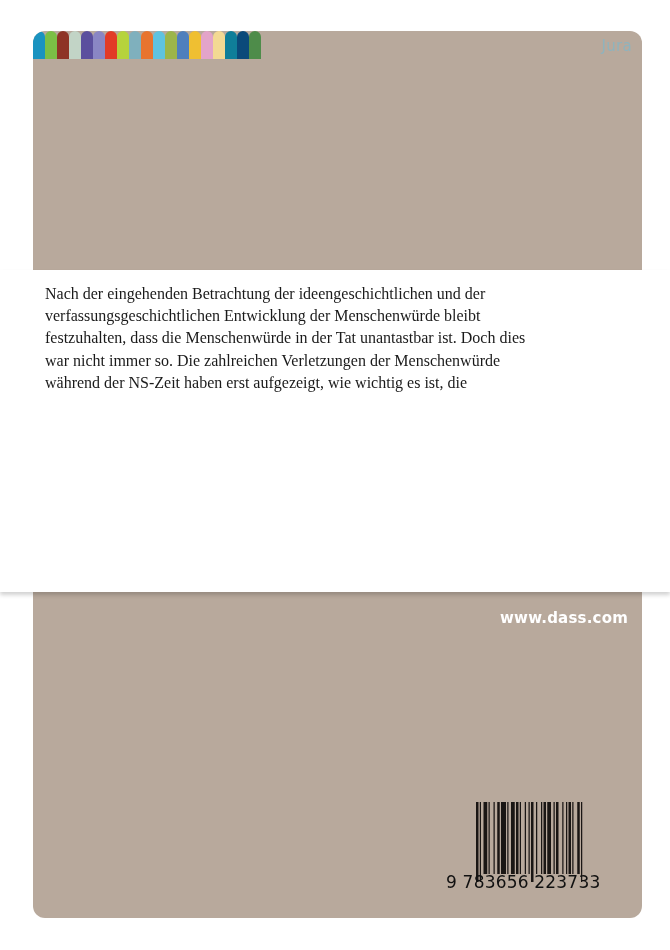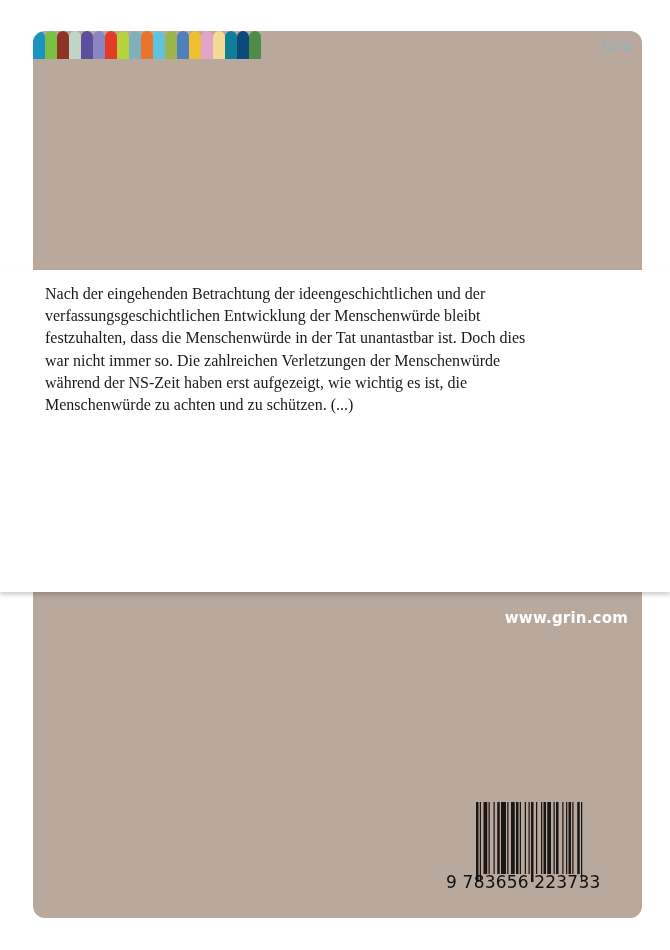--- a/index.html
+++ b/index.html
@@ -128,21 +128,21 @@
       <div class="tab" style="background: rgb(79, 127, 189);"></div>
       <div class="tab" style="background: rgb(239, 191, 50);"></div>
       <div class="tab" style="background: rgb(227, 164, 201);"></div>
       <div class="tab" style="background: rgb(243, 217, 147);"></div>
       <div class="tab" style="background: rgb(15, 126, 153);"></div>
       <div class="tab" style="background: rgb(11, 74, 122);"></div>
       <div class="tab" style="background: rgb(78, 140, 74);"></div>
     </div>
   <div class="jura">Jura</div>
 
-  <div class="site">www.grin.com</div>
+  <div class="site">www.dass.com</div>
 
 
   <svg class="barcode" viewBox="0 0 160 90" preserveAspectRatio="none" id="barcode">
       <rect x="4" y="0" width="2.5" height="80" fill="#1a1614"></rect>
       <rect x="7.75" y="0" width="1.25" height="80" fill="#1a1614"></rect>
       <rect x="11.5" y="0" width="3.75" height="72" fill="#1a1614"></rect>
       <rect x="16.5" y="0" width="1.25" height="72" fill="#1a1614"></rect>
       <rect x="21.5" y="0" width="1.25" height="72" fill="#1a1614"></rect>
       <rect x="25.25" y="0" width="2.5" height="72" fill="#1a1614"></rect>
       <rect x="29" y="0" width="5" height="72" fill="#1a1614"></rect>
@@ -169,15 +169,14 @@
   <div class="barcode-digits">9 783656 223733</div>
 </div>
 
 <div class="white-band">
   <div class="blurb">
     <span class="line">Nach der eingehenden Betrachtung der ideengeschichtlichen und der</span>
     <span class="line">verfassungsgeschichtlichen Entwicklung der Menschenwürde bleibt</span>
     <span class="line">festzuhalten, dass die Menschenwürde in der Tat unantastbar ist. Doch dies</span>
     <span class="line">war nicht immer so. Die zahlreichen Verletzungen der Menschenwürde</span>
     <span class="line">während der NS-Zeit haben erst aufgezeigt, wie wichtig es ist, die</span>
-    <span class="line">Menschenwürde zu achten und zu schützen. (...)</span>
   </div>
 </div>
 
 </body></html>

